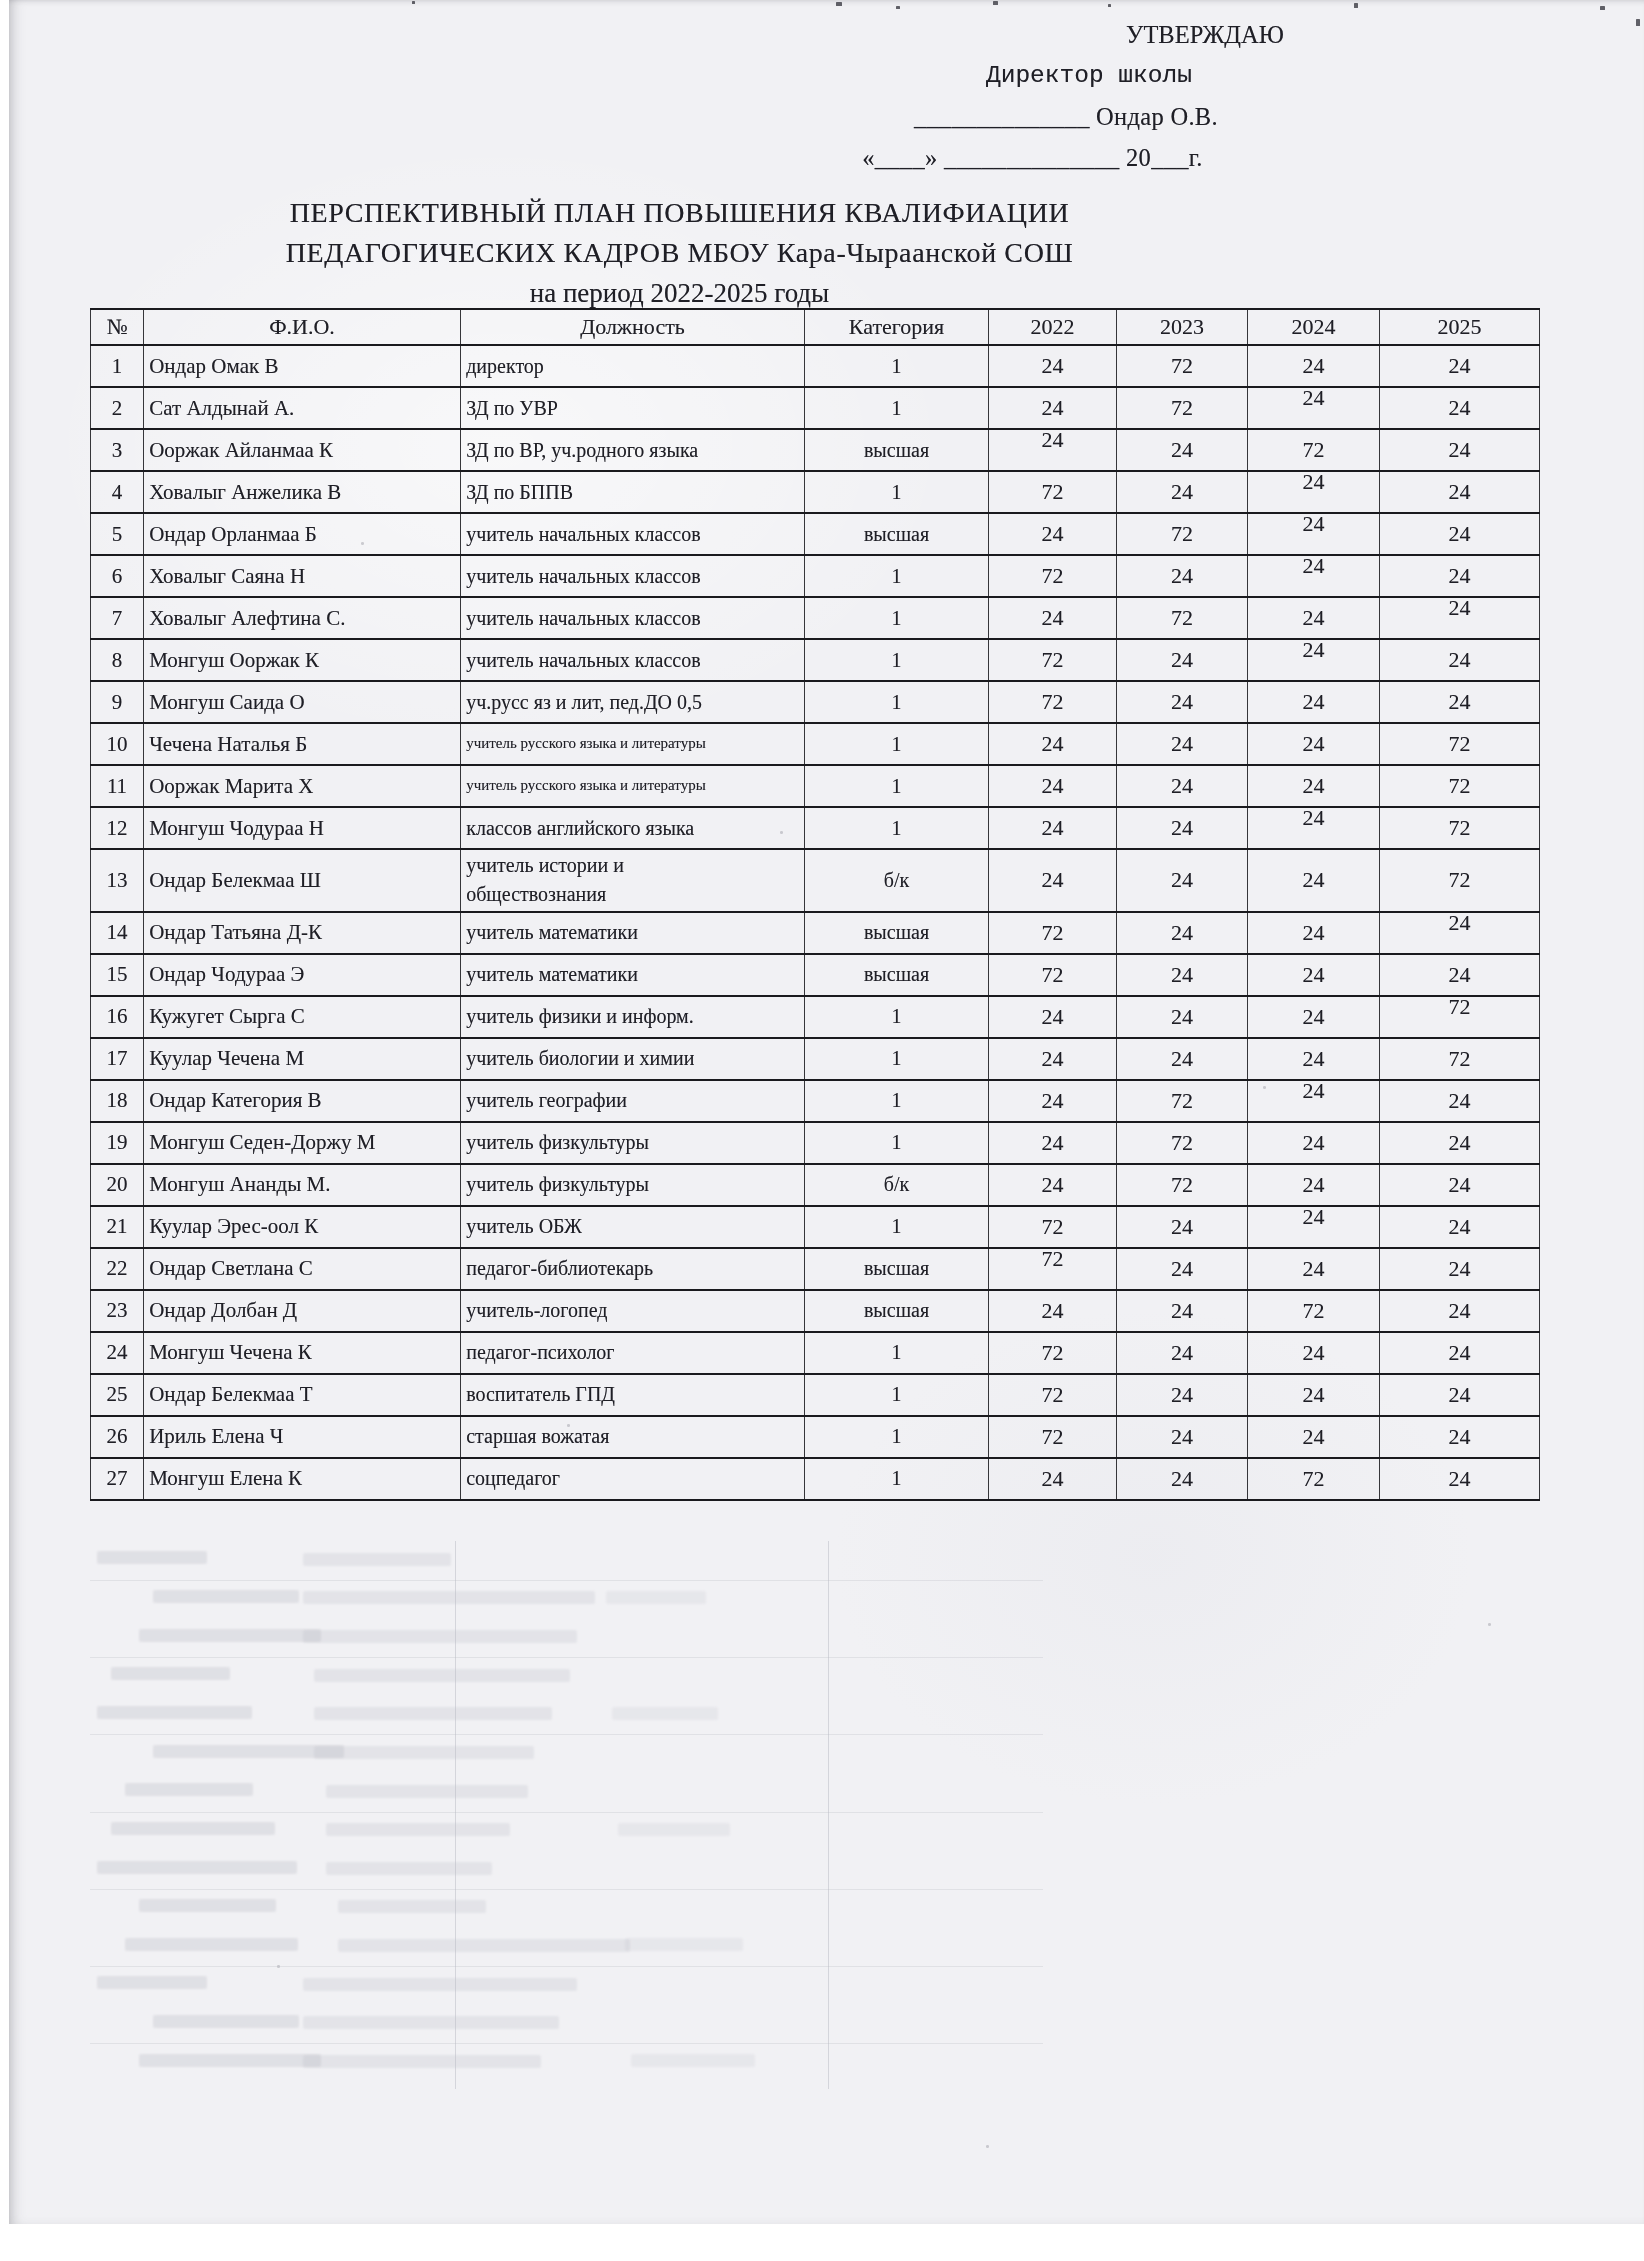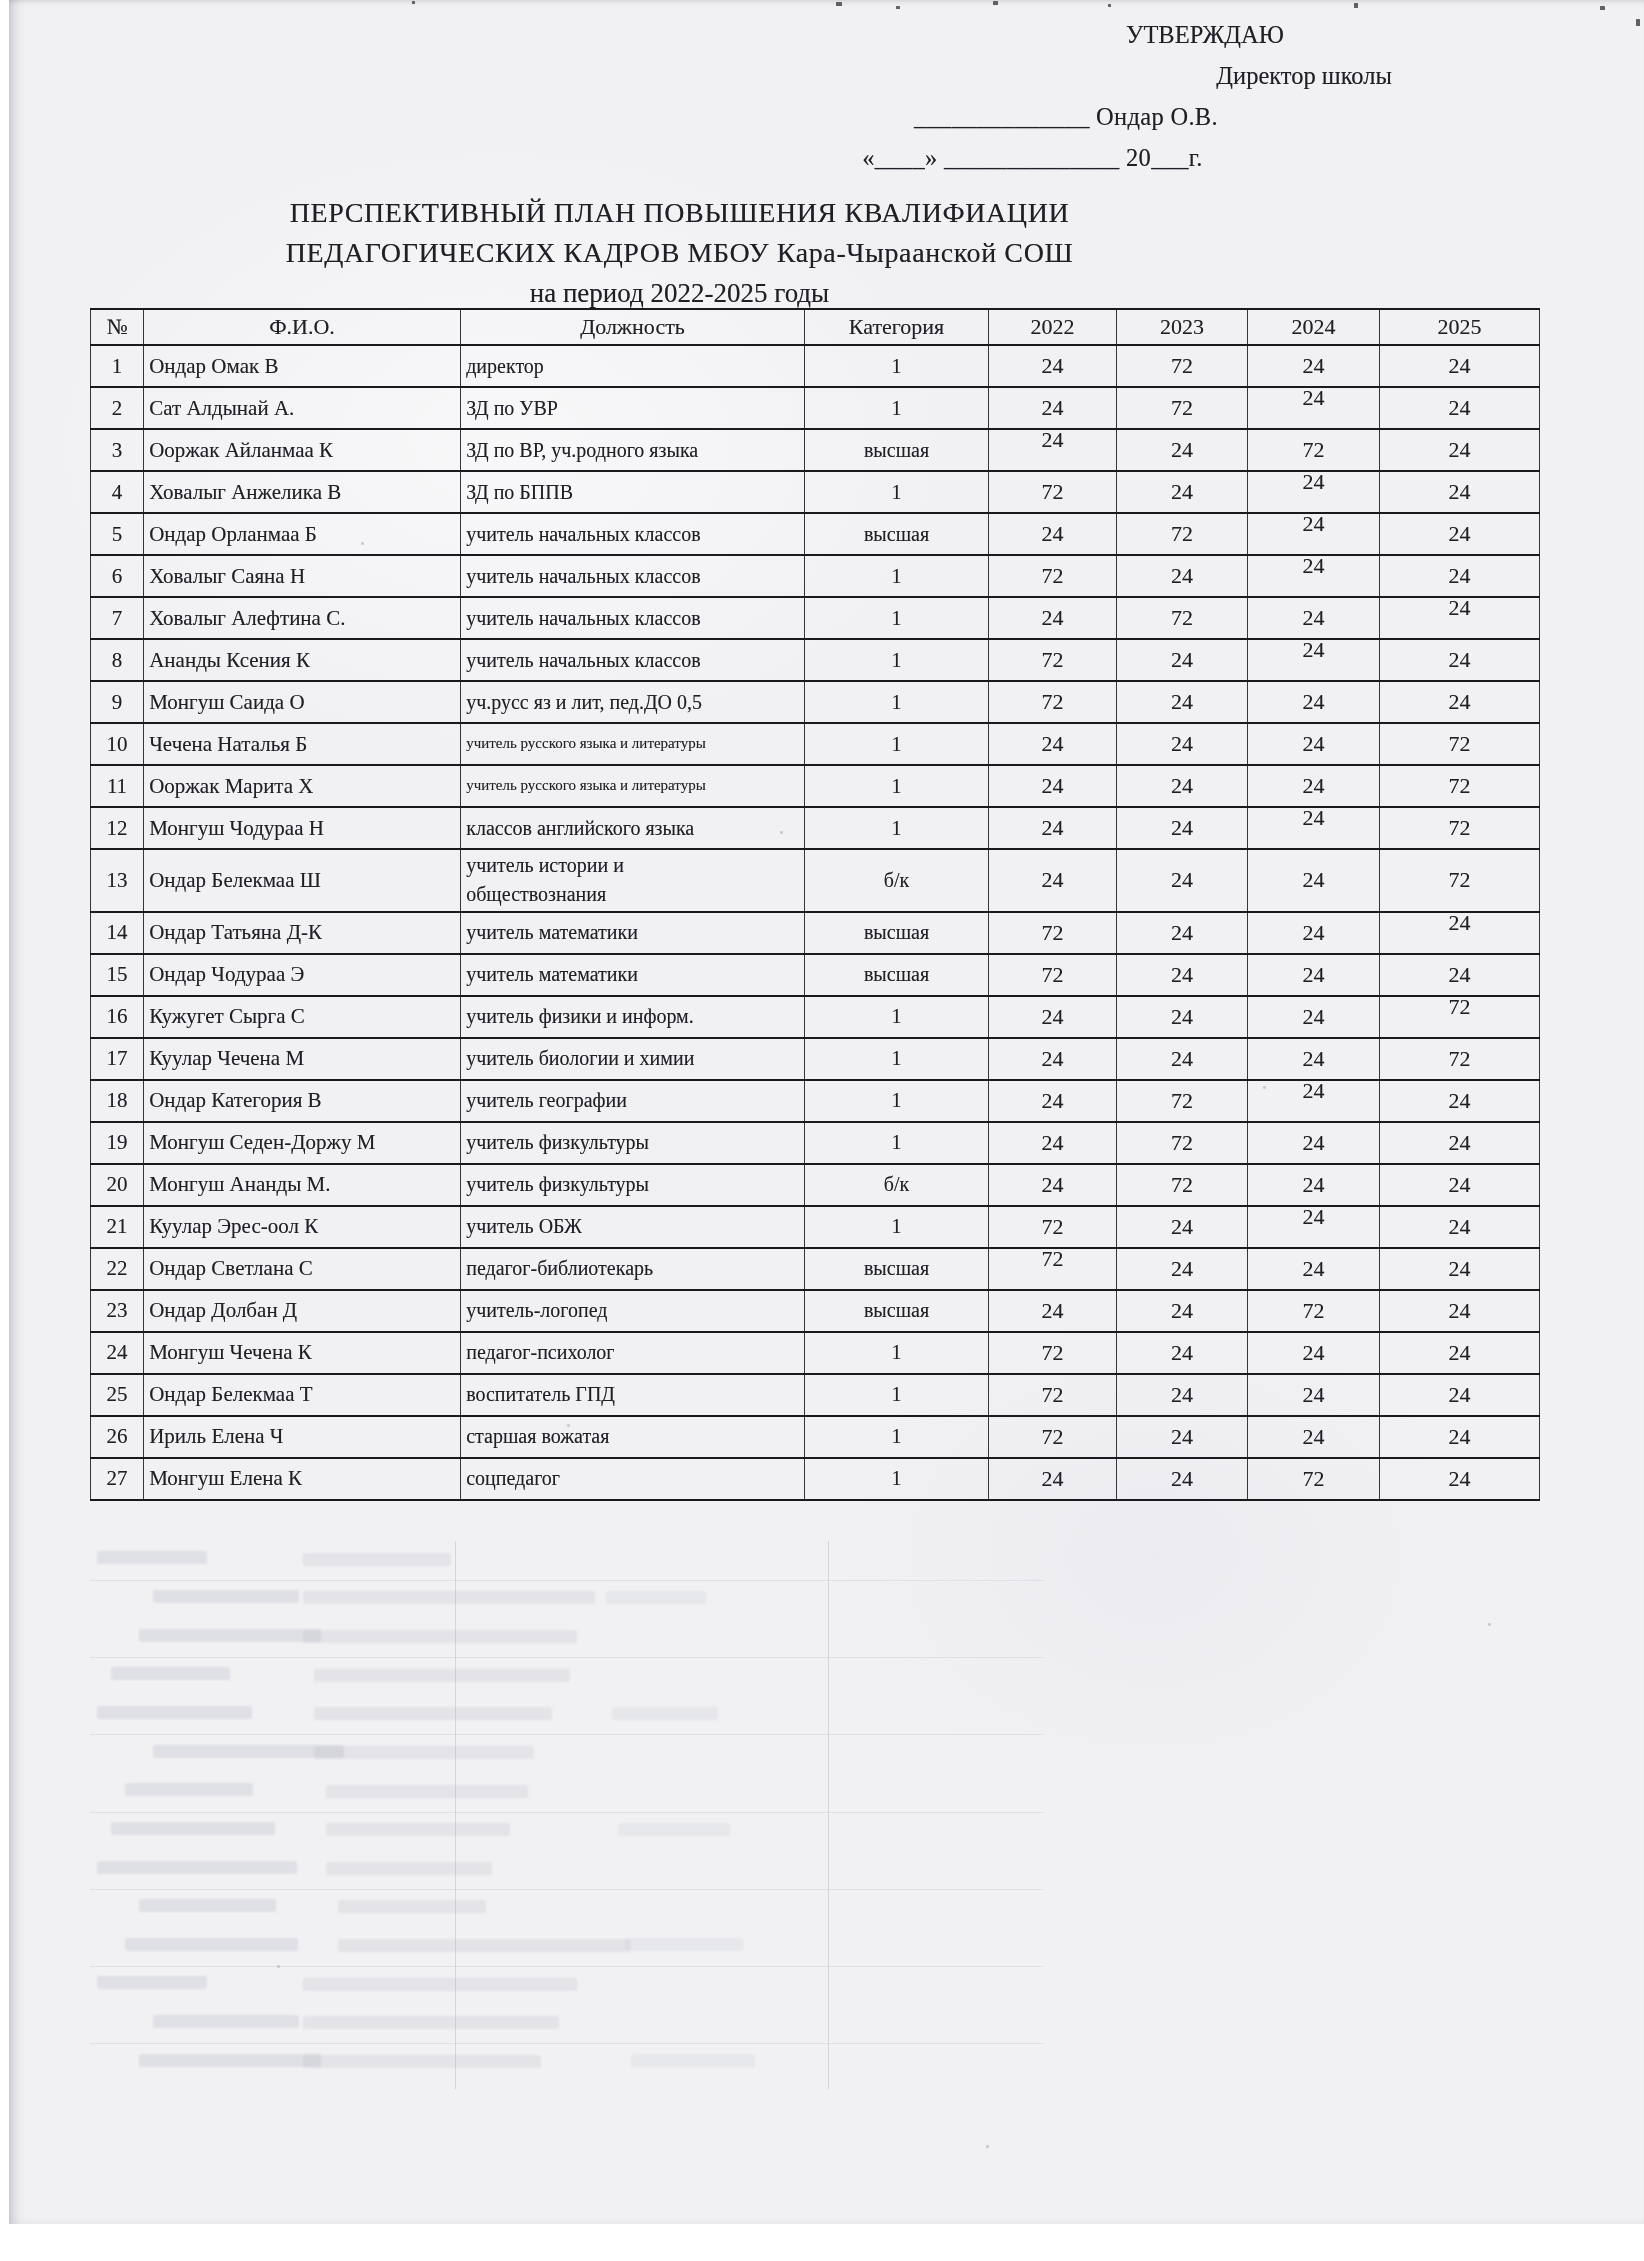--- a/index.html
+++ b/index.html
@@ -20,21 +20,21 @@
       #f1f1f4;
     box-shadow:inset 9px 0 14px -7.7px rgba(60,60,70,.35), inset 0 3.9px 6.4px -5.2px rgba(60,60,70,.3);
   }
   .speck{position:absolute;width:3.2px;height:3.2px;background:#3c3c44;border-radius:0.6px;opacity:.8;}
   .noise-dot{position:absolute;width:2.6px;height:2.6px;background:#9a9aa2;border-radius:50%;opacity:.45;}
 
   
   .approval{position:absolute;left:857px;top:14px;width:535px;line-height:41px;font-size:24.5px;
     text-shadow:0 0 0.6px rgba(25,25,35,.45);}
   .approval .l1{text-align:center;padding-left:161px;}
-  .approval .l2{text-align:right;padding-left:129px;}
+  .approval .l2{text-align:left;padding-left:129px;font-family:Liberation Mono, monospace;}
   .approval .l3{text-align:left;padding-left:57px;letter-spacing:0.3px;}
   .approval .l4{text-align:left;padding-left:5.2px;letter-spacing:0.3px;}
 
   
   .title{position:absolute;left:240px;top:193px;width:879px;text-align:center;
     line-height:40px;text-shadow:0 0 0.6px rgba(25,25,35,.5);}
   .title .t1,.title .t2{font-size:28px;letter-spacing:0.6px;}
   .title .t3{font-size:27px;text-align:center;}
 
   
@@ -209,21 +209,21 @@
         <td class="c-fio"><span>Ховалыг Алефтина С.</span></td>
         <td class="c-pos"><span>учитель начальных классов</span></td>
         <td class="c-cat"><span>1</span></td>
         <td class="c-y"><span>24</span></td>
         <td class="c-y"><span>72</span></td>
         <td class="c-y"><span>24</span></td>
         <td class="c-y"><span>24</span></td>
       </tr>
       <tr>
         <td class="c-num"><span>8</span></td>
-        <td class="c-fio"><span>Ананды Ксения К</span></td>
+        <td class="c-fio"><span>Монгуш Ооржак К</span></td>
         <td class="c-pos"><span>учитель начальных классов</span></td>
         <td class="c-cat"><span>1</span></td>
         <td class="c-y"><span>72</span></td>
         <td class="c-y"><span>24</span></td>
         <td class="c-y"><span>24</span></td>
         <td class="c-y"><span>24</span></td>
       </tr>
       <tr>
         <td class="c-num"><span>9</span></td>
         <td class="c-fio"><span>Монгуш Саида О</span></td>

